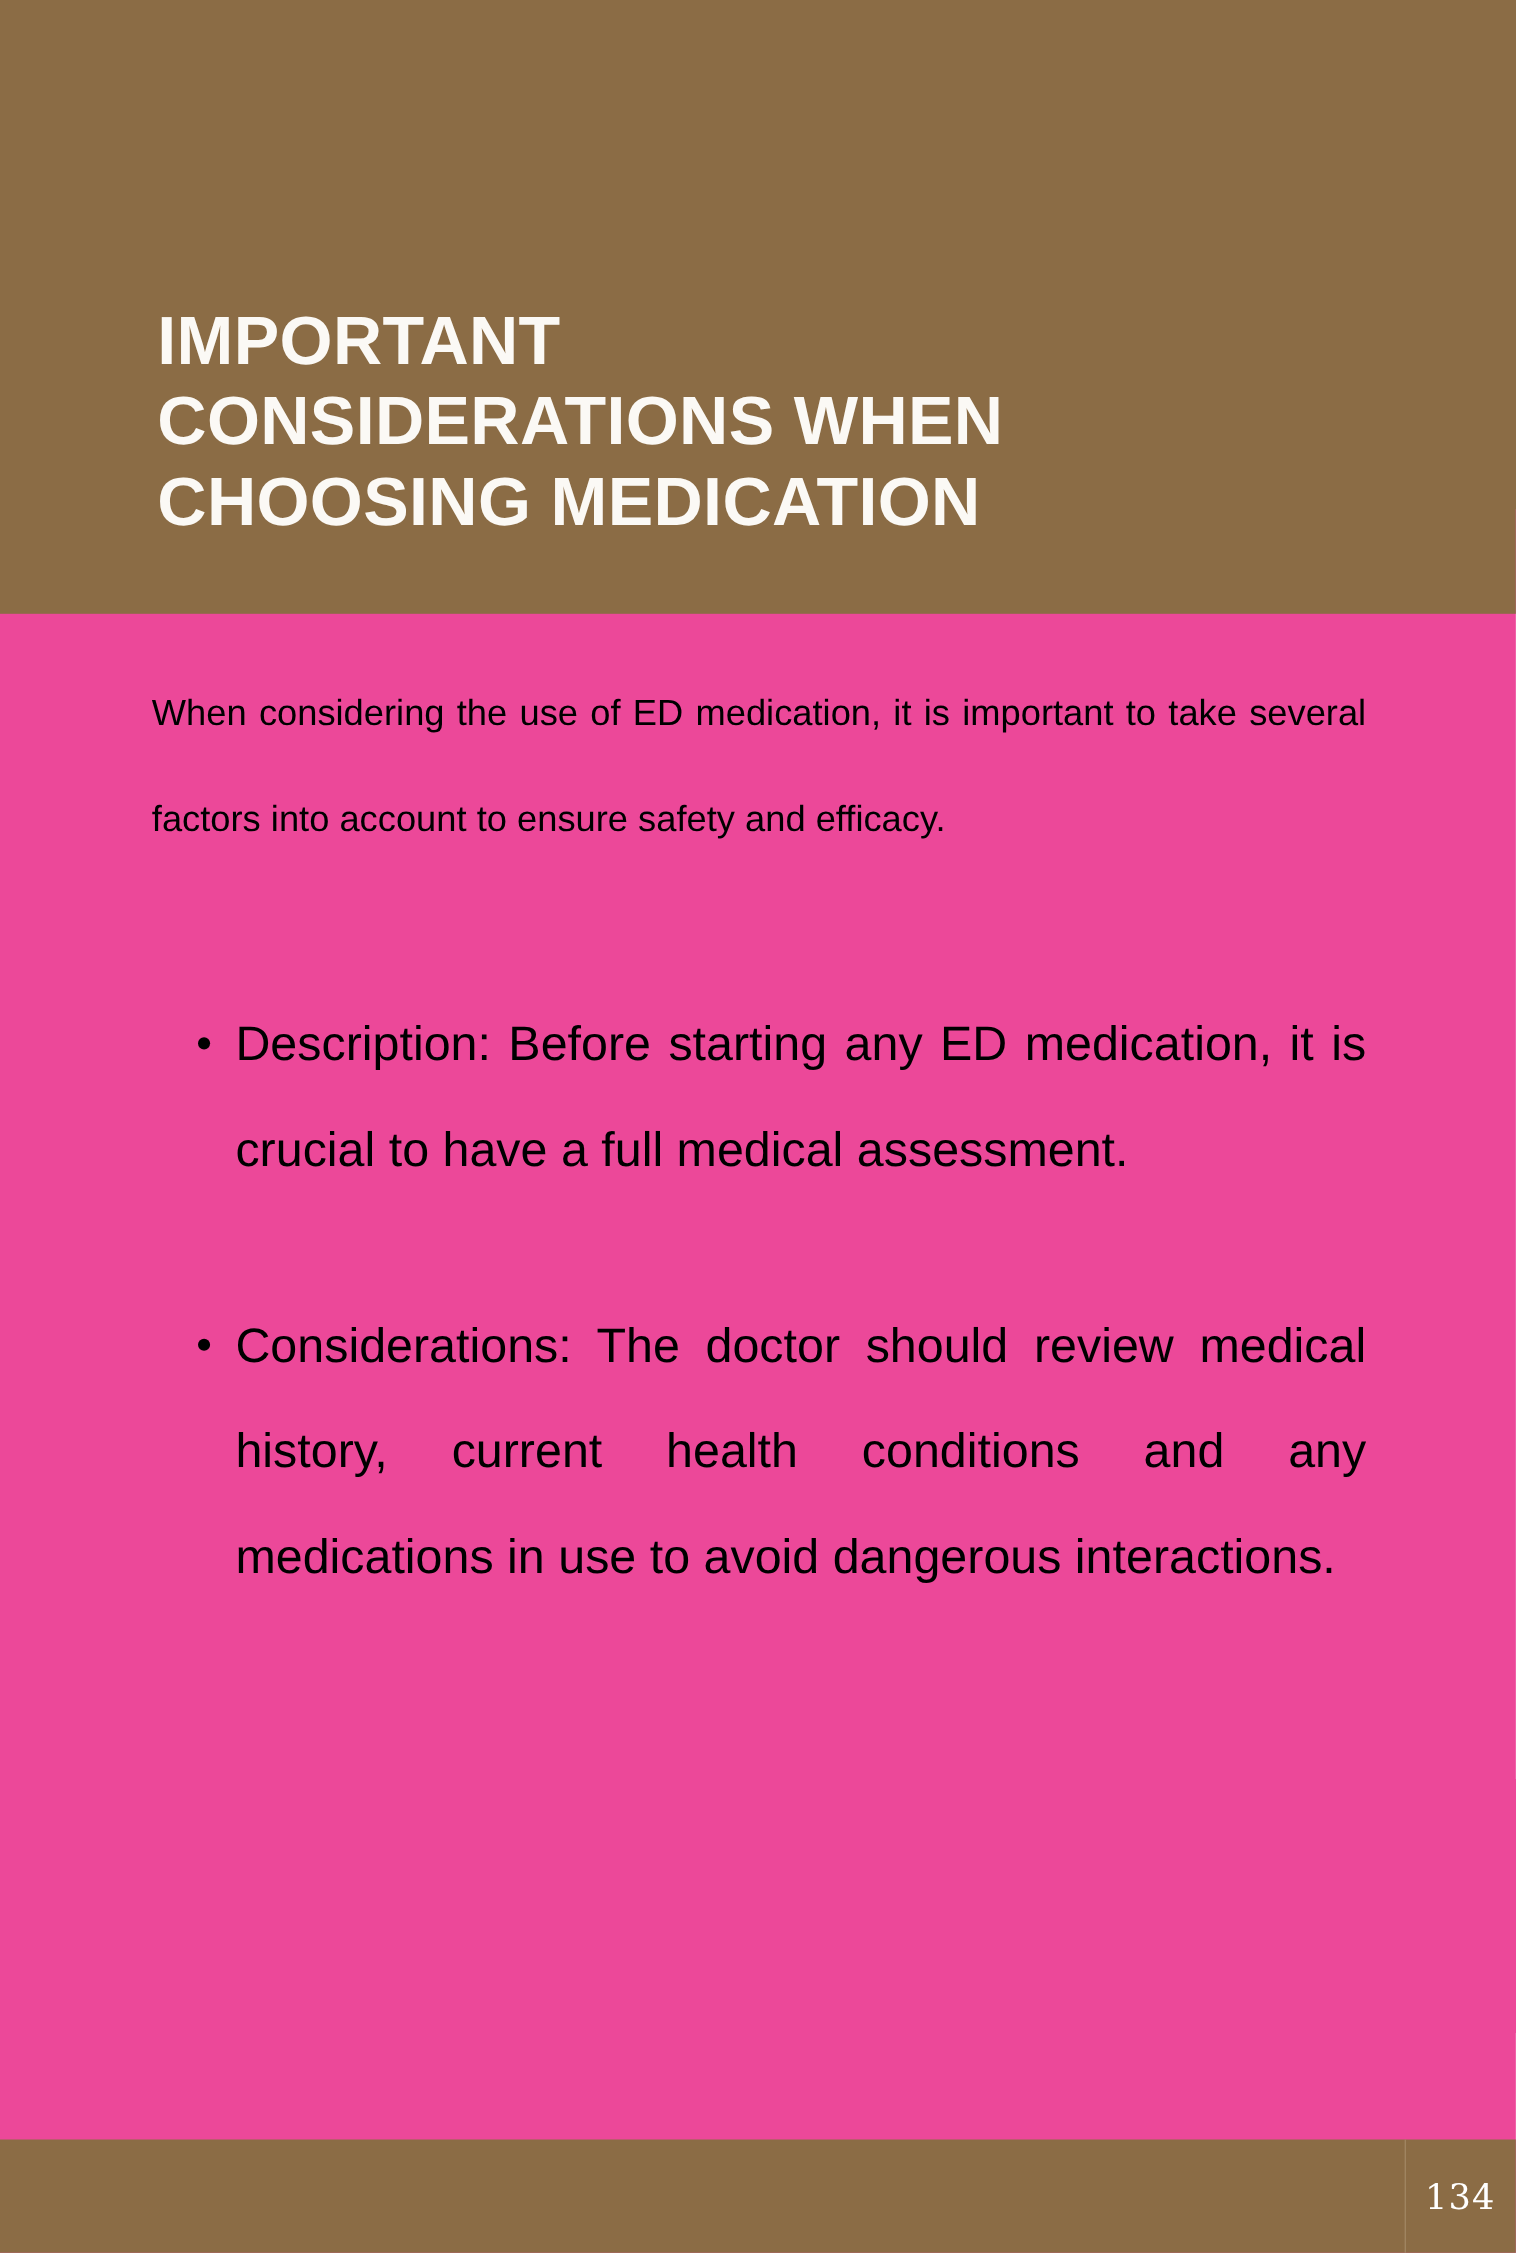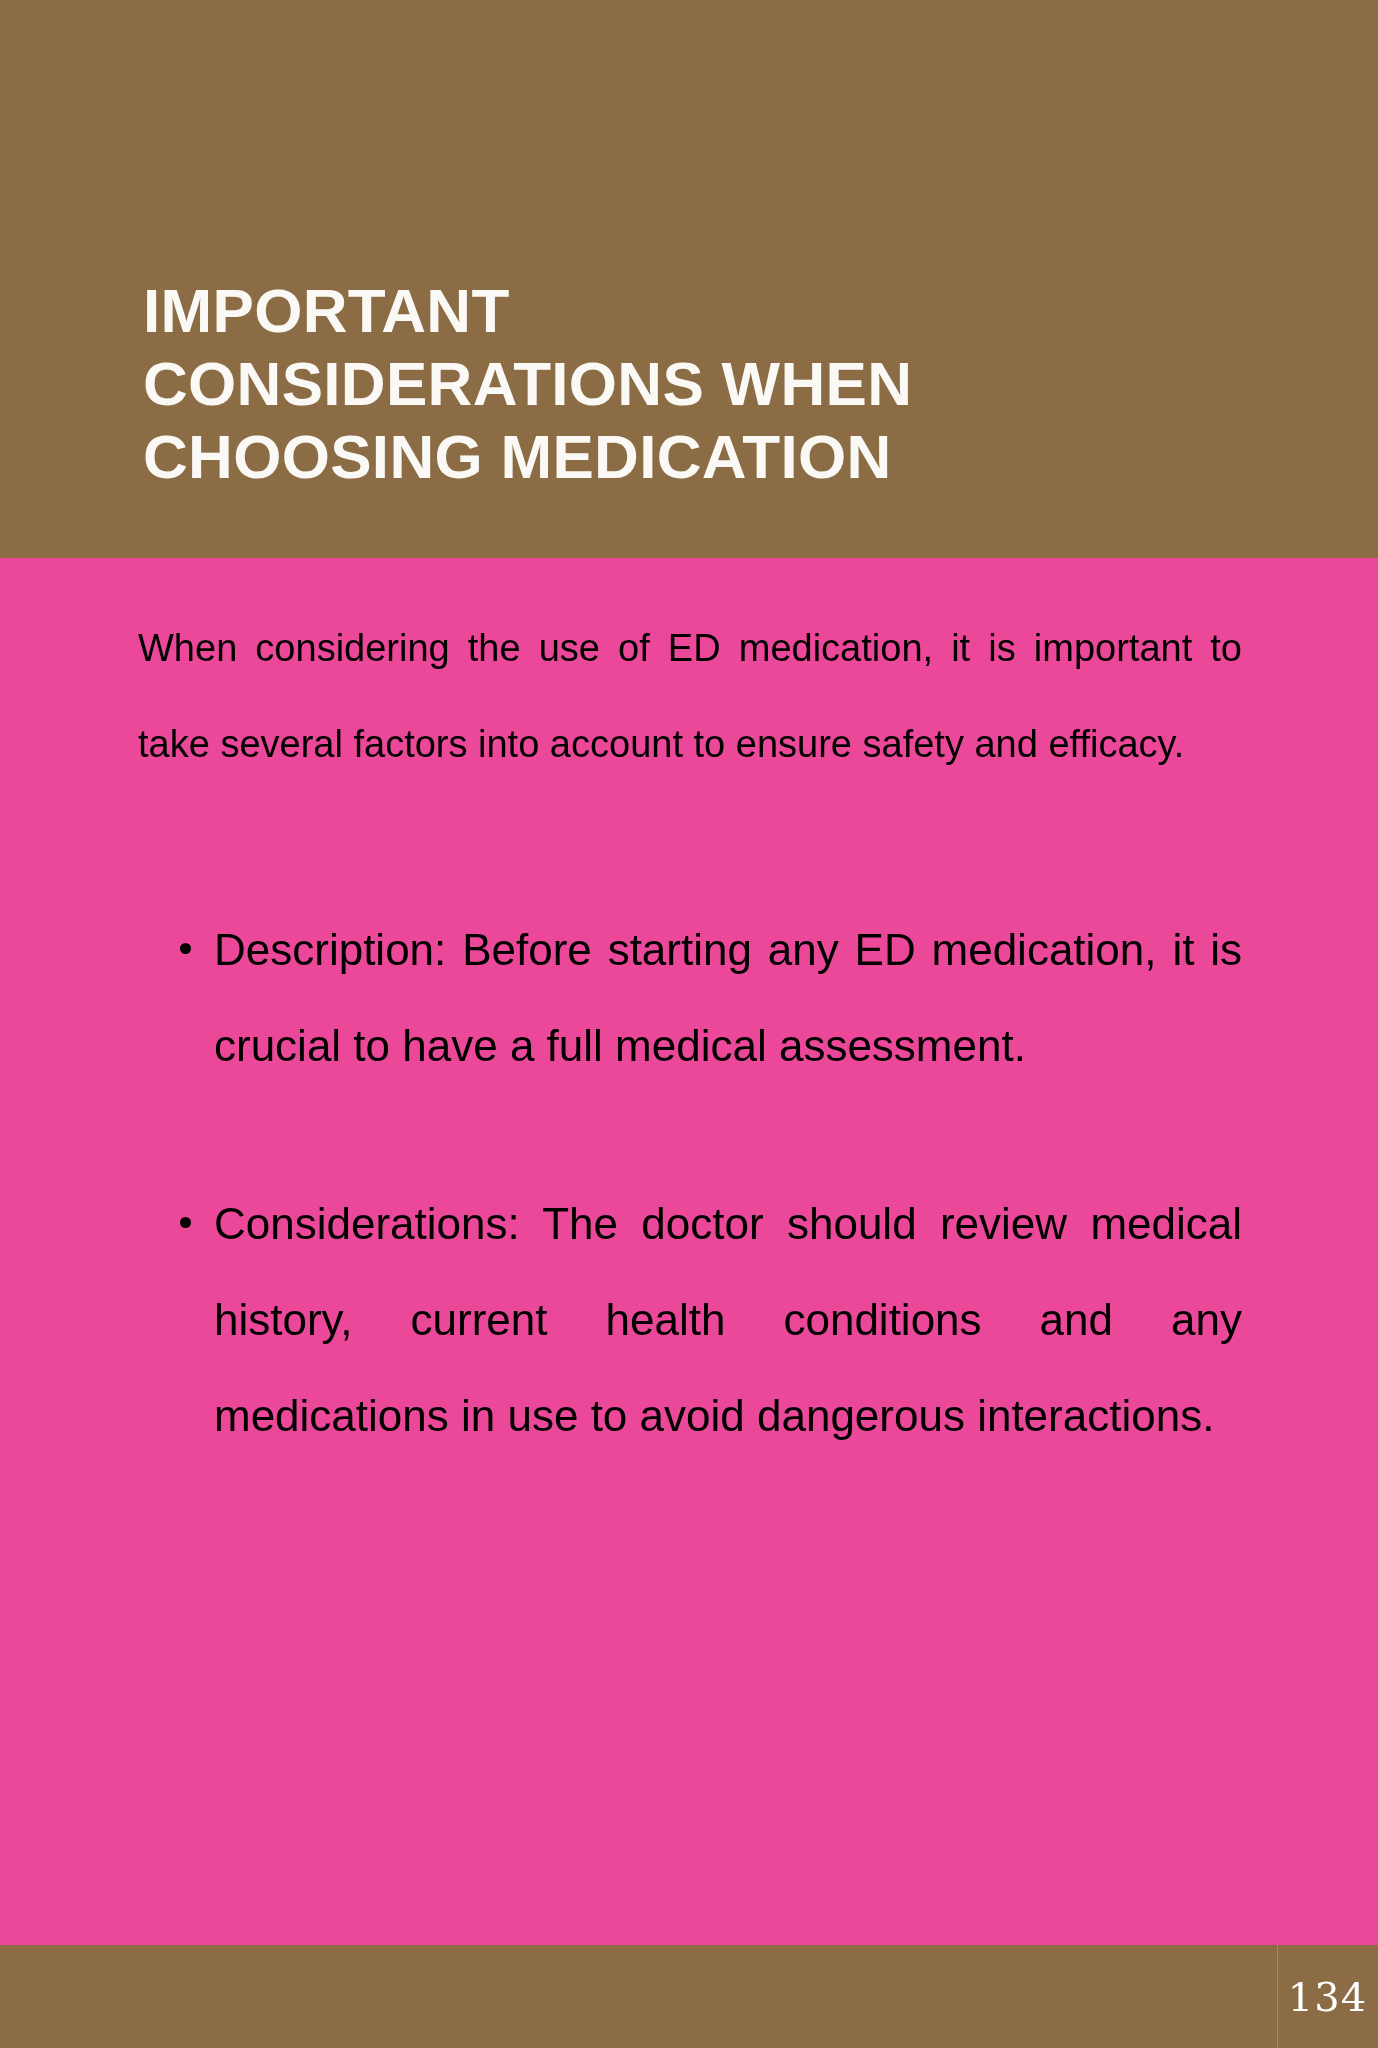--- a/index.html
+++ b/index.html
@@ -52,21 +52,21 @@
   
   .content {
     position: absolute;
     left: 138px;
     top: 600px;
     width: 1104px;
   }
 
   .intro-paragraph {
     font-family: "Liberation Sans", sans-serif;
-    font-size: 38px;
+    font-size: 33px;
     line-height: 96px;
     color: #000000;
     text-align: justify;
     text-justify: inter-word;
     margin: 0;
   }
 
   .section-heading {
     font-family: "Liberation Sans", sans-serif;
     font-size: 38px;
@@ -133,21 +133,21 @@
     position: absolute;
     left: 1277px;
     top: 1945px;
     width: 101px;
     height: 103px;
     display: flex;
     align-items: center;
     justify-content: center;
     color: #ffffff;
     font-family: "DejaVu Serif", serif;
-    font-size: 40px;
+    font-size: 32px;
     letter-spacing: 1px;
   }
 </style>
 </head>
 <body>
 
 <div class="page">
 
   <div class="header-band">
     <h1 class="header-title">IMPORTANT

